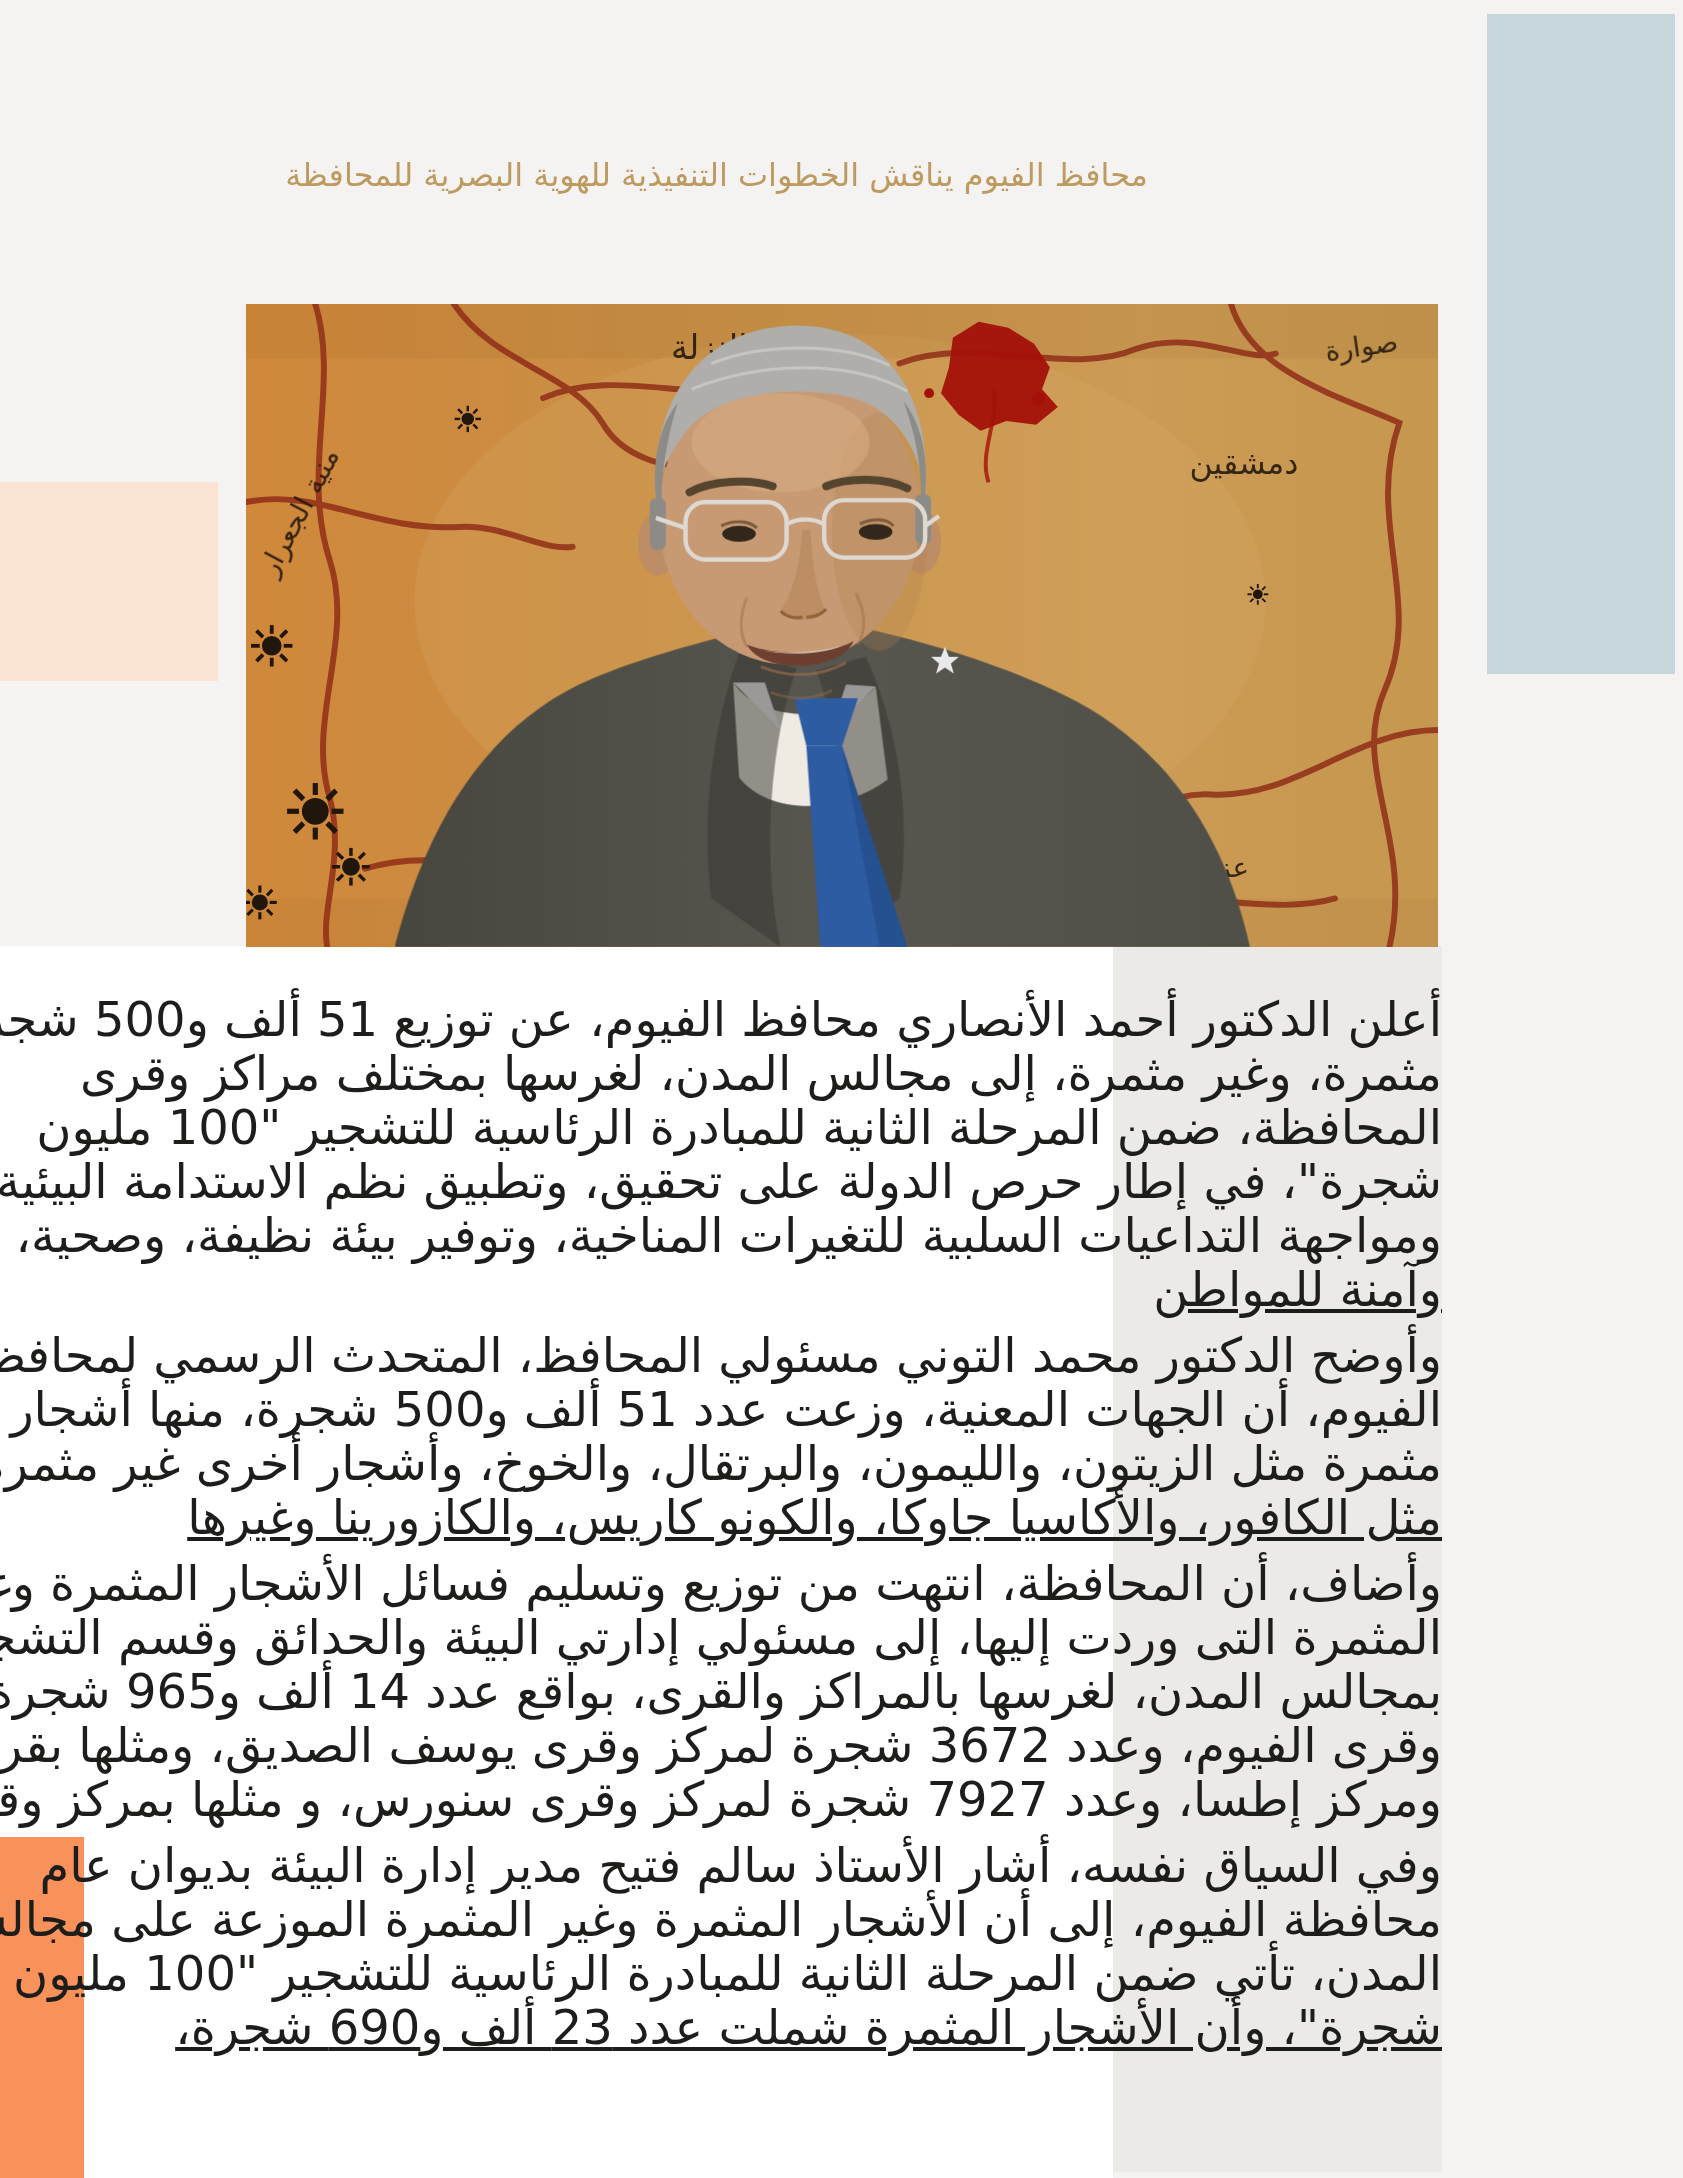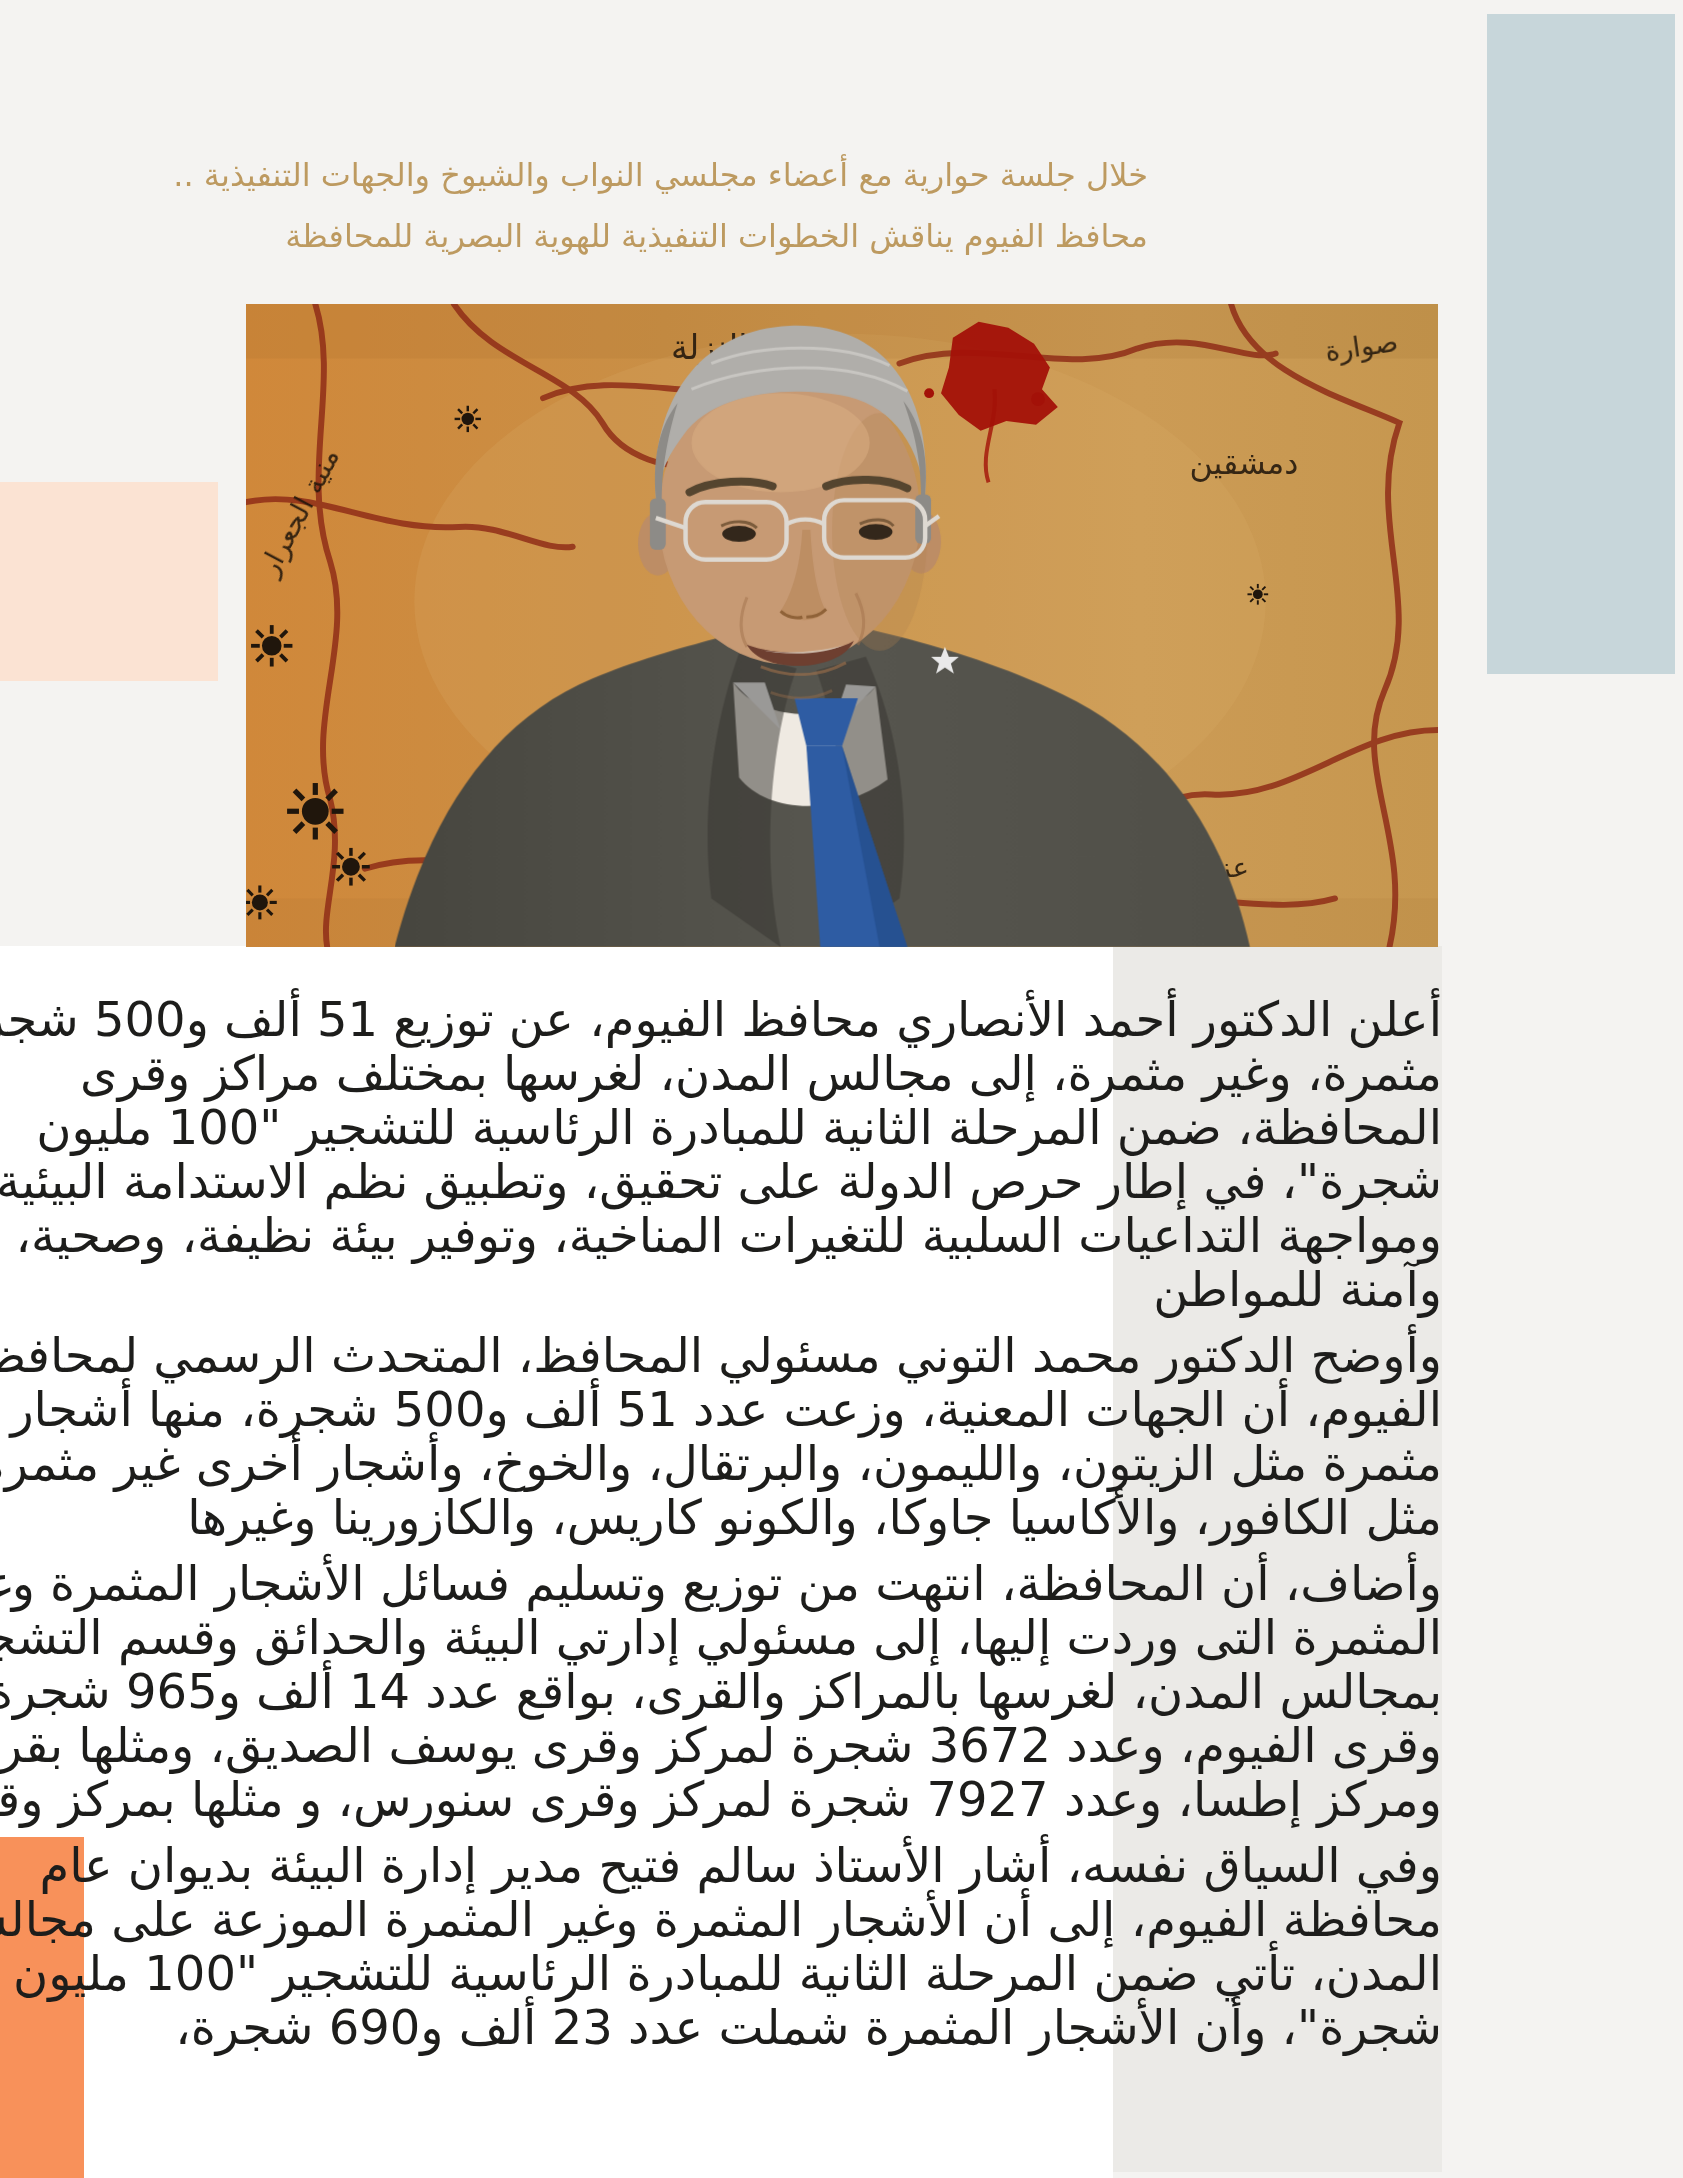--- a/index.html
+++ b/index.html
@@ -24,35 +24,34 @@
          text-align:right;color:var(--title-gold);font-size:32px;line-height:61px;}
   .title .title-line{white-space:nowrap;}
   .photo{position:absolute;left:246px;top:304px;width:1192px;height:643px;z-index:2;}
   .photo svg{display:block;width:100%;height:100%;}
   .article{position:absolute;left:238px;top:992px;width:1204px;z-index:4;
            direction:rtl;color:var(--body-text);font-size:48px;}
   .para{margin:0 0 12px 0;}
   .para:last-child{margin-bottom:10px;}
   .line{height:54px;line-height:54px;text-align:justify;text-align-last:justify;
         white-space:nowrap;overflow:visible;}
-  .line.last{text-align:left;text-align-last:right;}
+  .line.last{text-align:left;text-align-last:right;text-decoration:underline;}
 </style>
 </head>
 <body>
 
 <div class="page">
 
   <div class="block white-panel"></div>
   <div class="block gray-band"></div>
   <div class="block blue-block"></div>
   <div class="block peach-block"></div>
   <div class="block orange-block"></div>
 
   <div class="title">
-    <div class="title-line">خلال جلسة حوارية مع أعضاء مجلسي النواب والشيوخ والجهات التنفيذية ..</div>
     <div class="title-line">محافظ الفيوم يناقش الخطوات التنفيذية للهوية البصرية للمحافظة</div>
   </div>
 
   <div class="photo">
     <svg viewBox="0 0 1204 649" preserveAspectRatio="none">
       <defs>
         <linearGradient id="mapg" x1="0" y1="0" x2="1" y2="0">
           <stop offset="0" stop-color="#d0883a"></stop>
           <stop offset="0.35" stop-color="#c98f46"></stop>
           <stop offset="0.75" stop-color="#cc9b55"></stop>

